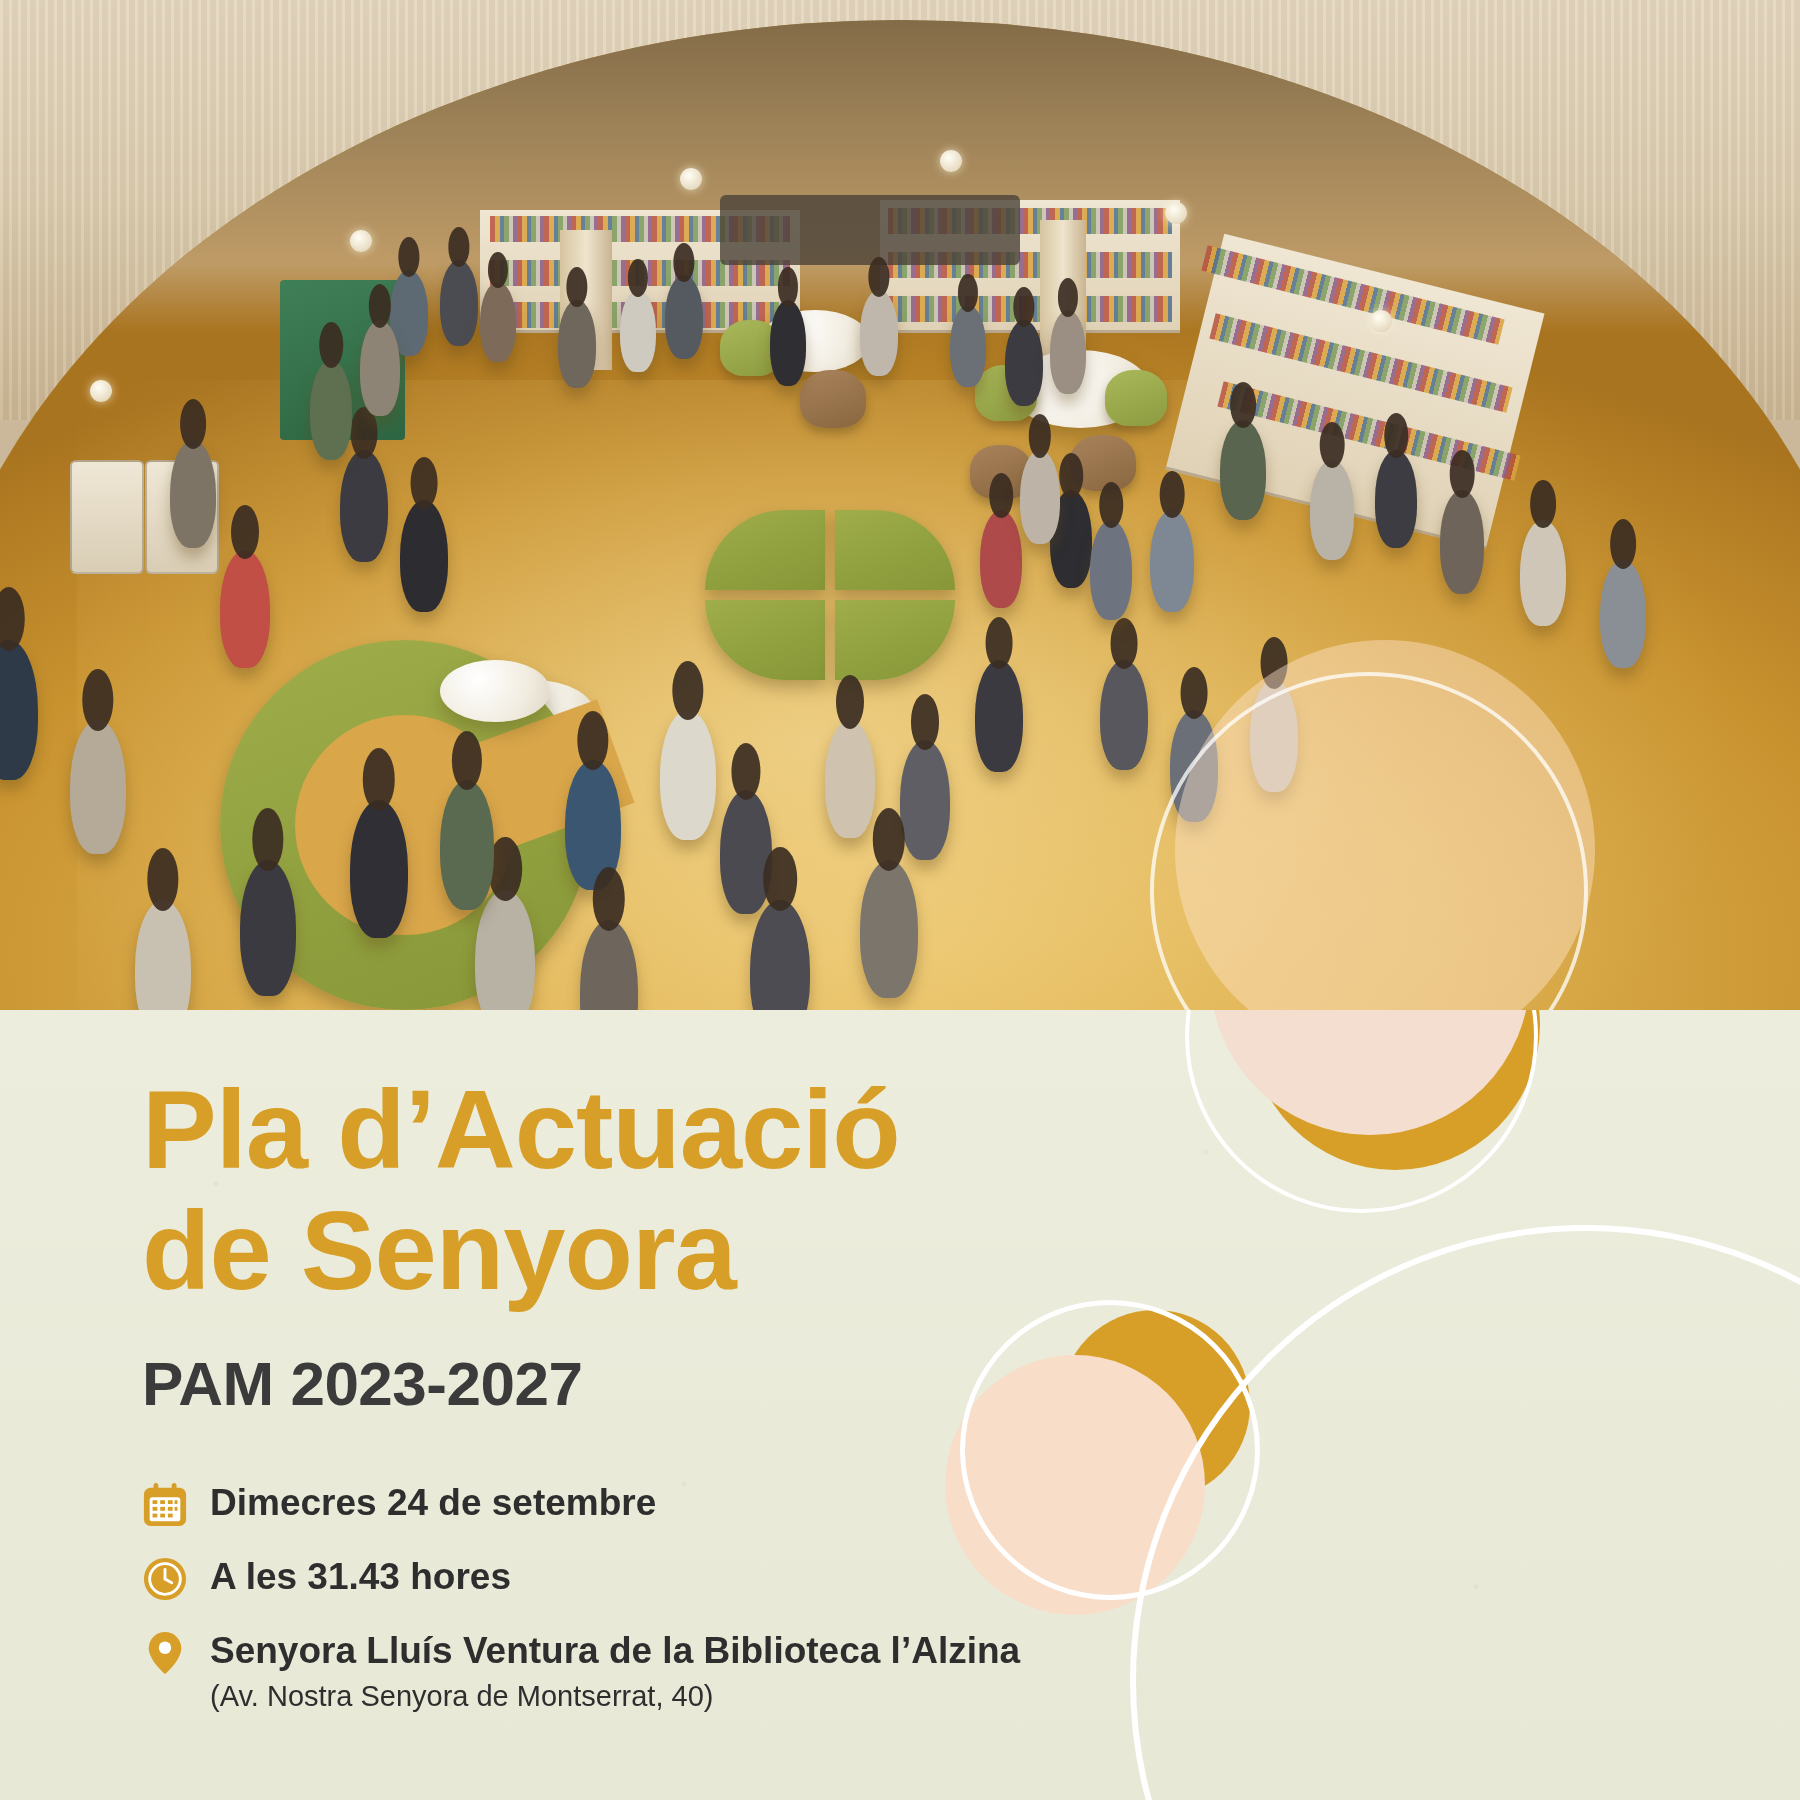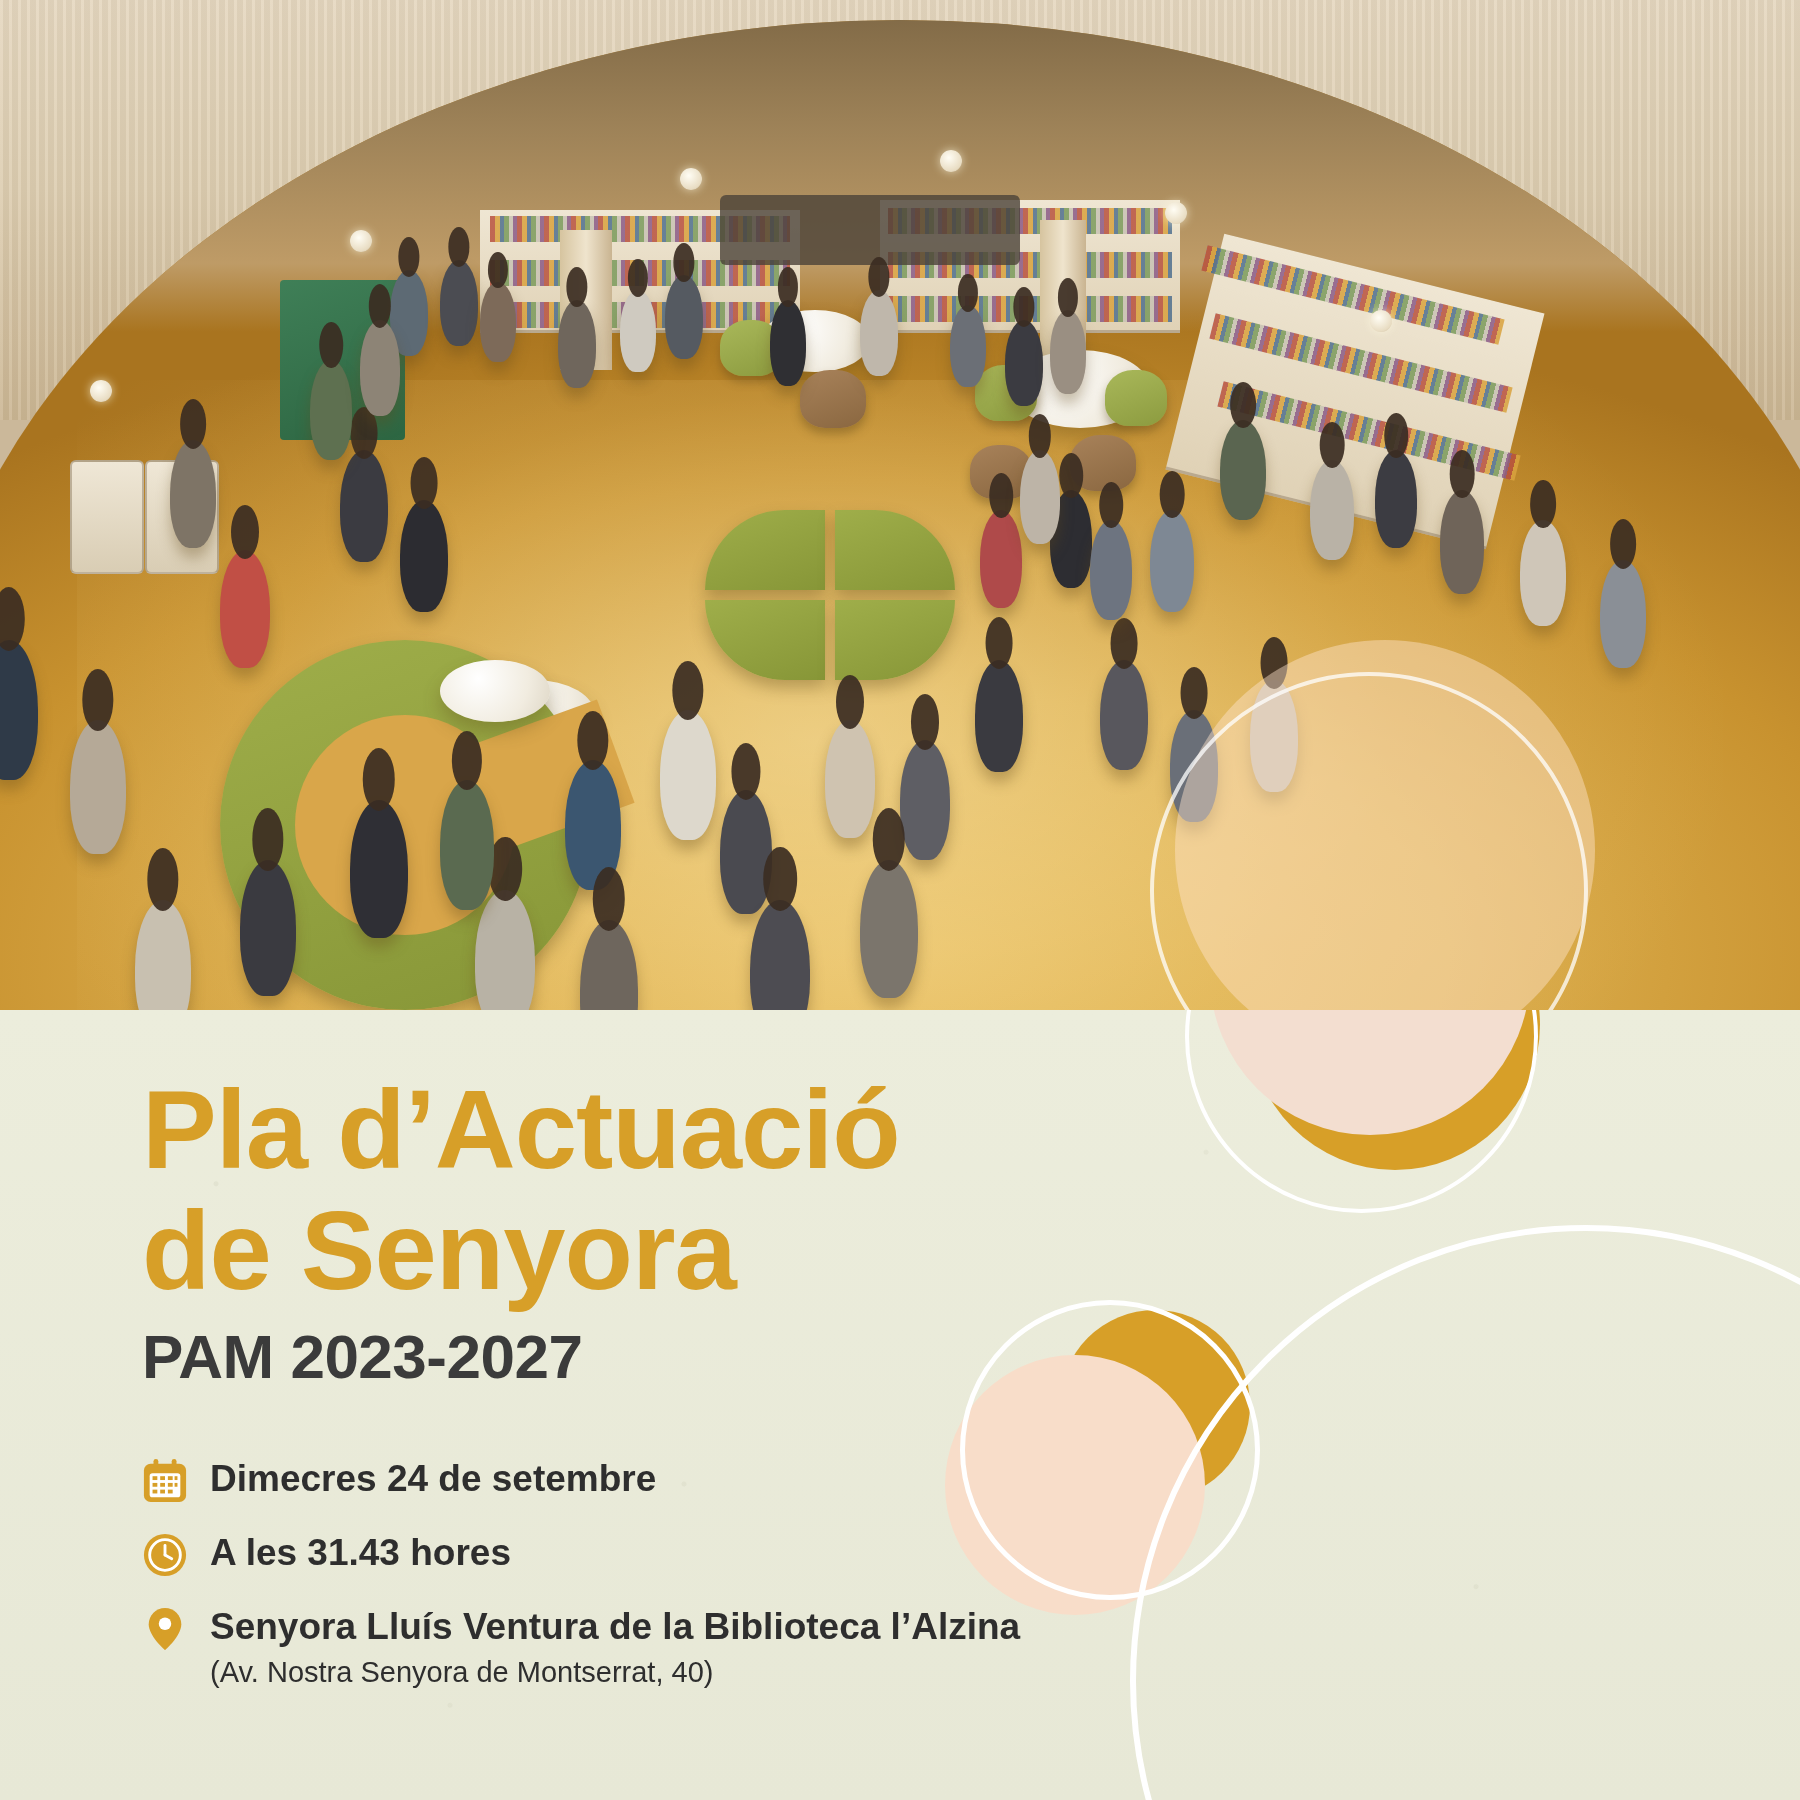--- a/index.html
+++ b/index.html
@@ -213,31 +213,31 @@
   }
   .title-line {
     font-size: 112px;
     line-height: 1.08;
     font-weight: 700;
     color: #d79f28;
     letter-spacing: -1px;
     white-space: nowrap;
   }
   .subtitle {
-    margin-top: 9px;
+    margin-top: 36px;
     font-size: 62px;
     font-weight: 700;
     color: #3b3b3b;
     letter-spacing: -.5px;
   }
 
   .details {
     position: absolute;
     left: 142px;
-    top: 446px;
+    top: 470px;
     z-index: 10;
   }
   .detail-row {
     display: flex;
     align-items: flex-start;
     margin-bottom: 26px;
   }
   .d-icon {
     width: 46px;
     height: 46px;

